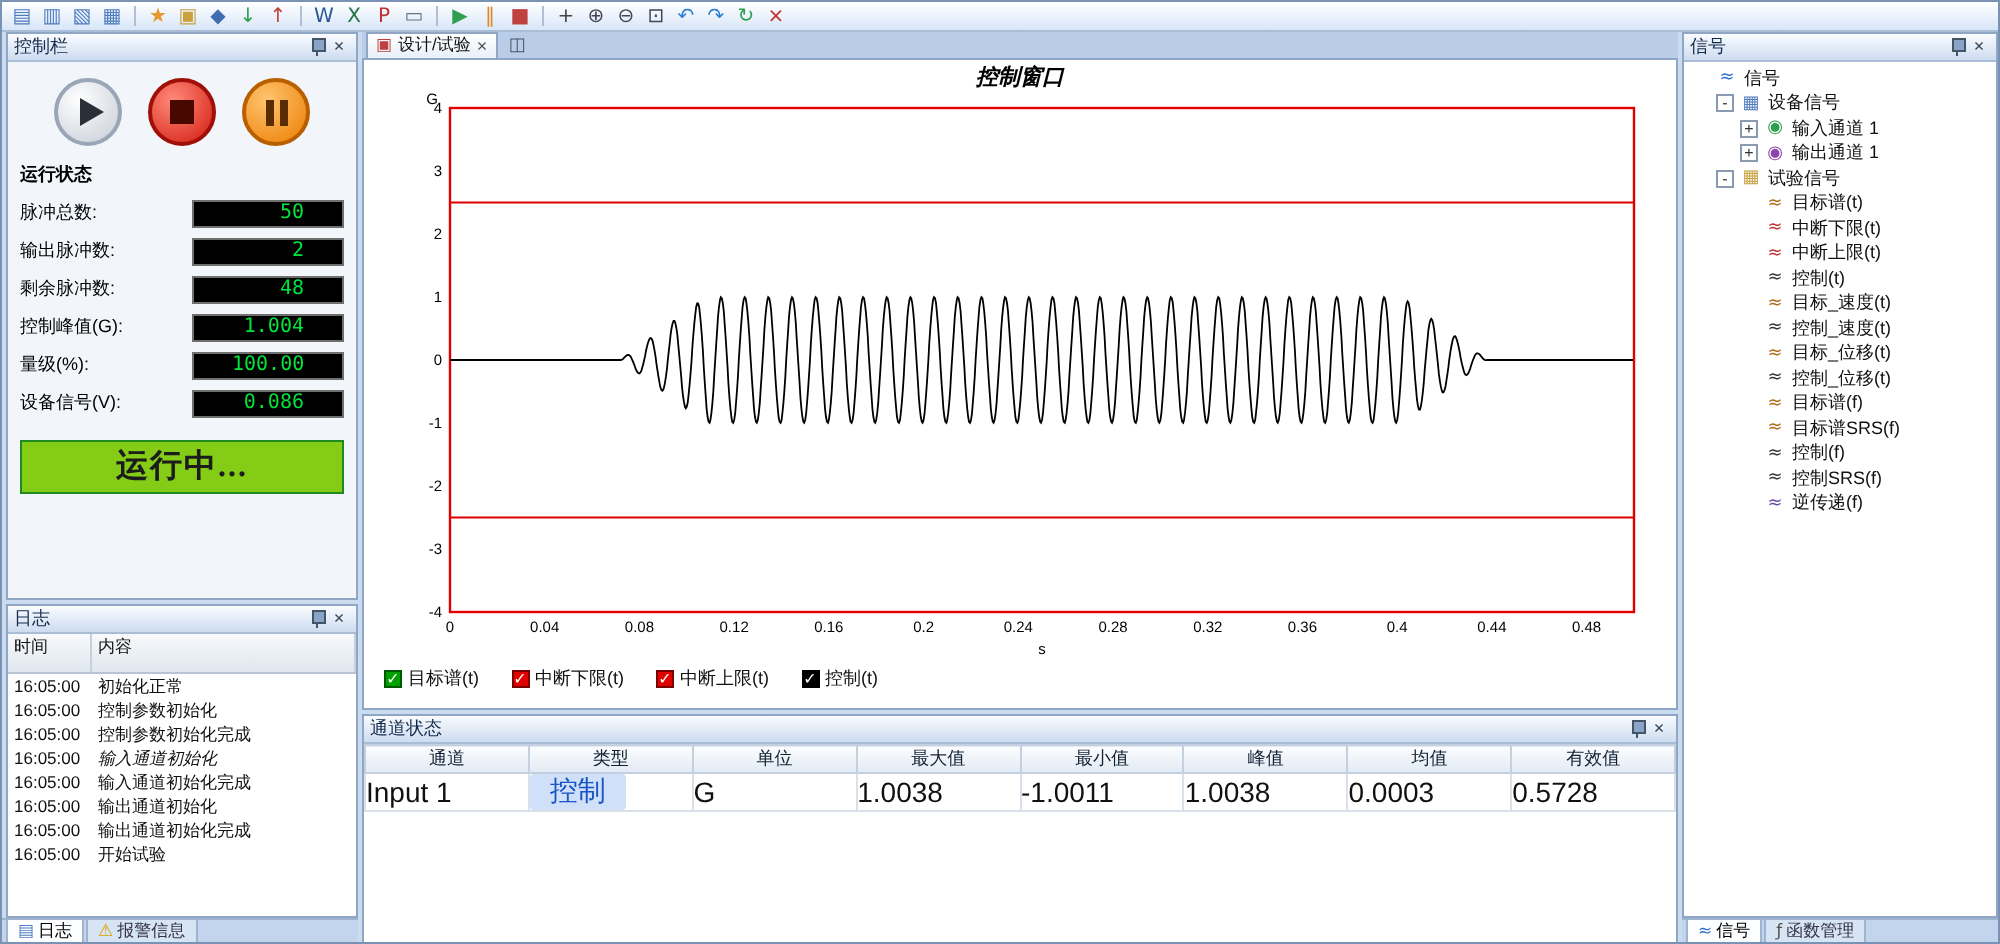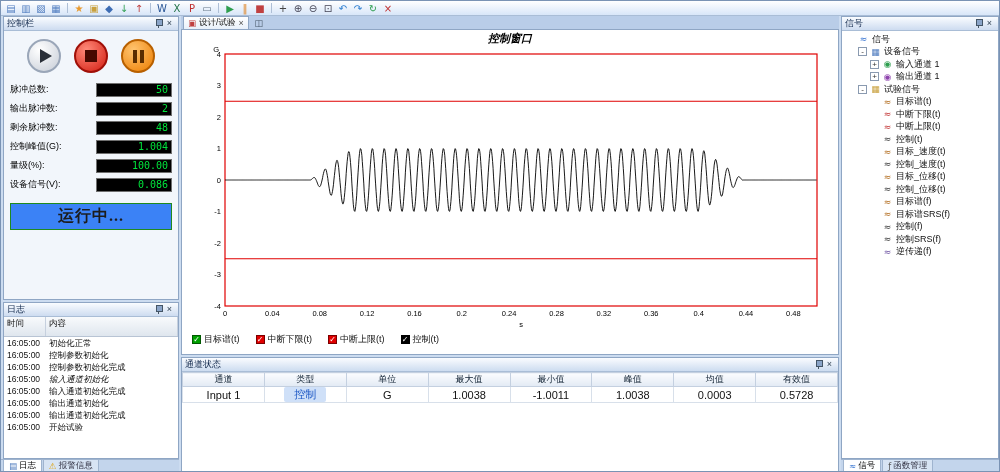--- a/index.html
+++ b/index.html
@@ -33,22 +33,22 @@
   .tri{width:0;height:0;border-left:12px solid #2a2f38;border-top:7px solid transparent;border-bottom:7px solid transparent;margin-left:3px}
   .tbtn.stop{background:radial-gradient(circle at 35% 30%,#ff8a7a,#d21c10);border-color:#a01008}
   .sq{width:12px;height:12px;background:#470800}
   .tbtn.pause{background:radial-gradient(circle at 35% 30%,#ffc470,#ec7d00);border-color:#b86000}
   .bars{display:flex;gap:3px}
   .bars i{display:block;width:4px;height:13px;background:#5a2d00}
   .status-title{font-weight:bold;margin:1px 0 3px;color:#000}
   .frow{display:flex;align-items:center;height:19px}
   .flabel{flex:1;color:#000}
   .fval{width:76px;height:14px;background:#000;border:1px solid #6f6f6f;color:#00e43c;
-        font-family:"DejaVu Sans Mono",monospace;font-size:10px;line-height:12px;text-align:right;padding:0 3px}
-  .run-banner{margin-top:9px;height:27px;background:#3b82f6;border:1px solid #1f8a1f;display:flex;align-items:center;
+        font-family:"DejaVu Sans Mono",monospace;font-size:10px;line-height:12px;text-align:right;padding:0 19px}
+  .run-banner{margin-top:9px;height:27px;background:#84cc16;border:1px solid #1f8a1f;display:flex;align-items:center;
               justify-content:center;font-family:"Liberation Serif","DejaVu Serif",serif;font-size:16px;font-weight:bold;color:#1c1c1c;letter-spacing:1px}
 
   
   .log-panel{left:2px;top:301px;width:176px;height:157px}
   .log-body{flex:1;background:#fff;overflow:hidden}
   .log-hrow{display:flex;height:20px;background:linear-gradient(#f8fafc,#dfe6ee);border-bottom:1px solid #b8c4d4;font-size:8.5px}
   .log-hrow .hc{padding:1px 3px;border-right:1px solid #c6d0de}
   .col-time{width:42px;flex:0 0 42px}
   .log-row{display:flex;height:12px;line-height:12px;font-size:8.5px}
   .log-row div{padding:0 3px;overflow:hidden;white-space:nowrap}
@@ -81,21 +81,21 @@
   .legend{display:flex;gap:16px;padding:1px 8px;align-items:center}
   .lg-item{display:flex;gap:3px;align-items:center;cursor:pointer}
   .lg-box{width:9px;height:9px;display:flex;align-items:center;justify-content:center;color:#fff;font-size:8px;
           line-height:9px;border:1px solid rgba(0,0,0,.45);font-family:"DejaVu Sans",sans-serif}
 
   
   .channel-panel{left:180px;top:356px;width:658px;height:116px}
   .chan-body{flex:1;background:#fff;display:flex;flex-direction:column}
   table.chan{width:100%;border-collapse:collapse;table-layout:fixed}
   table.chan th{background:linear-gradient(#fbfcfe,#e2eaf4);border:1px solid #c4d0e0;font-weight:normal;height:14px;font-size:9px;color:#123}
-  table.chan td{border:1px solid #d8e0ea;text-align:center;height:14px;font-size:11px;background:#fff}
+  table.chan td{border:1px solid #d8e0ea;text-align:left;height:14px;font-size:14px;background:#fff}
   .type-pill{display:inline-block;background:#cfe0f8;color:#1a56c4;padding:0 10px;border-radius:2px}
   .chan-rest{flex:1;background:#fff}
 
   
   .signal-panel{left:840px;top:15px;width:158px;height:443px}
   .tree{flex:1;background:#fff;overflow:hidden;padding:2px 0 0 2px}
   .titem{display:flex;align-items:center;height:12.5px;gap:3px;cursor:pointer;white-space:nowrap}
   .texp{width:9px;height:9px;flex:0 0 9px;border:1px solid #8a9ab0;background:#fff;font-size:8px;line-height:7px;text-align:center;color:#333}
   .texp.none{border:none;background:transparent}
   .ticon{font-size:9px;width:11px;text-align:center;font-family:"DejaVu Sans",sans-serif}
@@ -151,20 +151,21 @@
         <button class="tbtn stop">
             <span class="sq"></span>
           </button>
         <button class="tbtn pause">
             <span class="bars">
               <i></i>
               <i></i>
             </span>
           </button>
       </div>
+      <div class="status-title">运行状态</div>
       <div id="fields">
           <div class="frow">
             <span class="flabel">脉冲总数:</span>
             <span class="fval">50</span>
           </div>
           <div class="frow">
             <span class="flabel">输出脉冲数:</span>
             <span class="fval">2</span>
           </div>
           <div class="frow">

